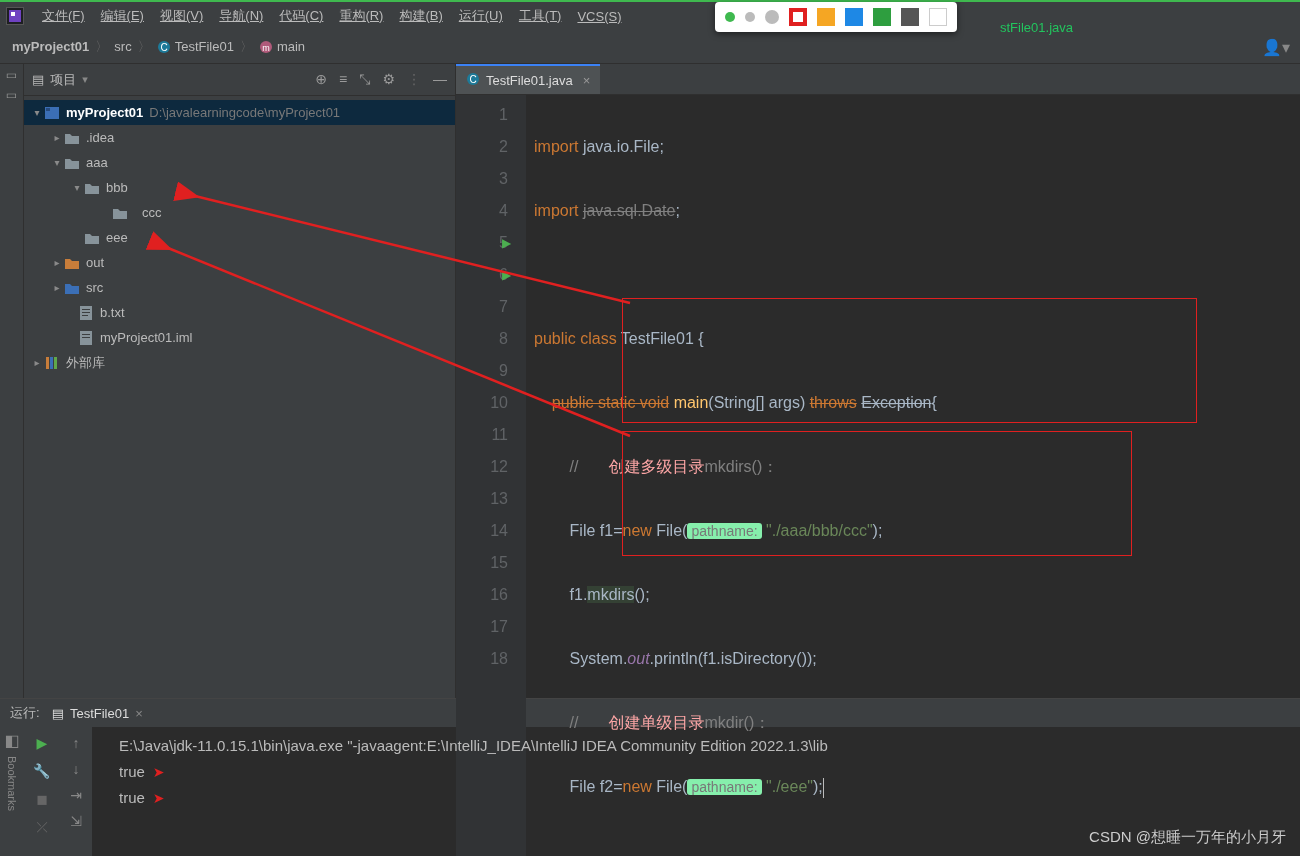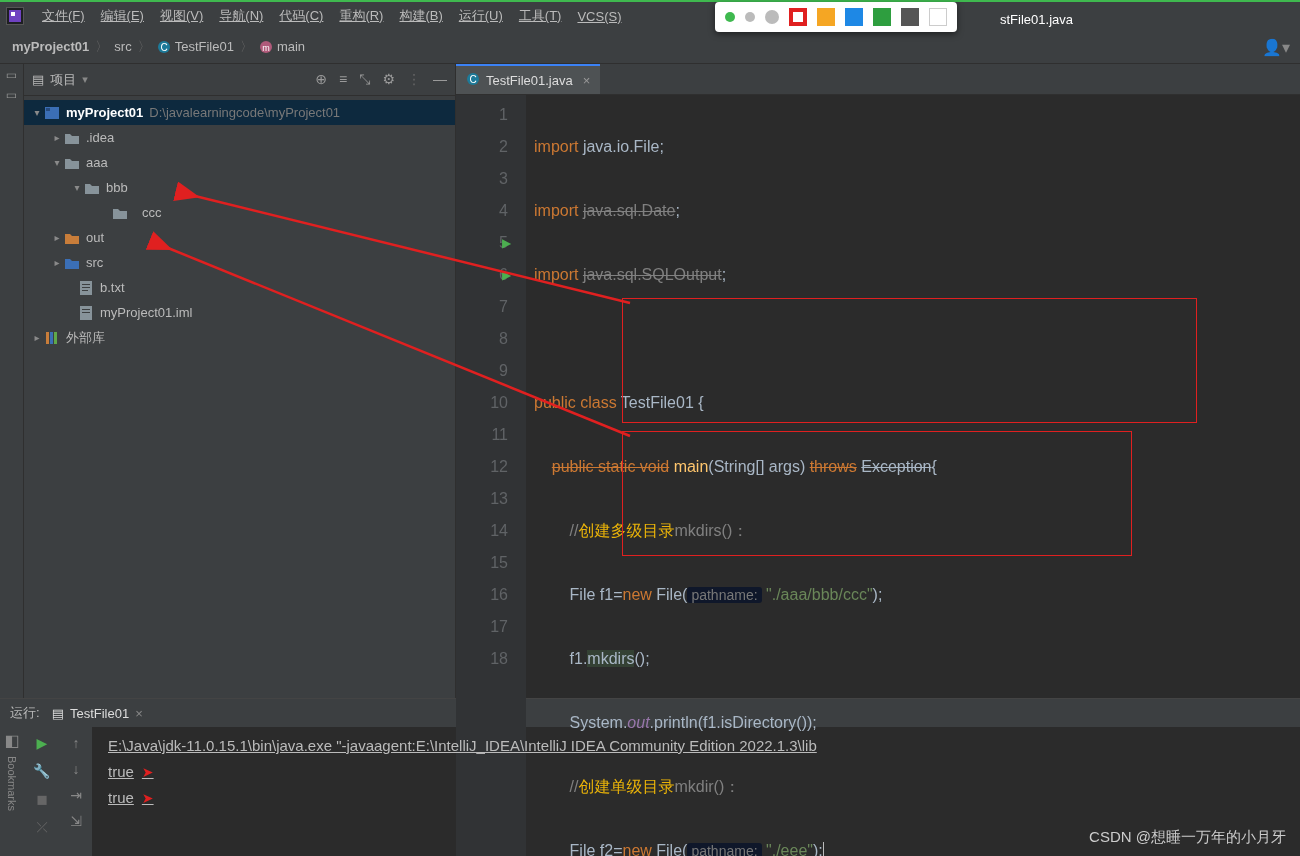--- a/index.html
+++ b/index.html
@@ -36,42 +36,42 @@
 .tab { height:30px; padding:0 10px; background:#4e5254; border-top:2px solid #3b82f6; display:flex; align-items:center; gap:6px; font-size:13px; color:#ddd; }
 .tab .close { color:#999; font-size:13px; margin-left:4px; }
 .code-area { flex:1; display:flex; font-family:"JetBrains Mono",Consolas,monospace; font-size:16px; line-height:32px; position:relative; }
 .gutter { width:70px; text-align:right; color:#606366; padding:4px 18px 0 0; background:#313335; position:relative; }
 .gutter .ln { height:32px; }
 .run-marker { position:absolute; left:46px; color:#4caf50; font-size:12px; }
 .code { flex:1; padding:4px 0 0 8px; color:#a9b7c6; position:relative; white-space:pre; }
 .kw { color:#cc7832; }
 .str { color:#6a8759; }
 .cmt { color:#808080; }
-.cmtcn { color:#eab308; }
+.cmtcn { color:#fca5a5;margin-left:30px; }
 .cls { color:#a9b7c6; }
 .mtd { color:#ffc66d; }
 .st { color:#9876aa; font-style:italic; }
-.hint { color:#787878; background:#0f172a; padding:0 4px; border-radius:3px; font-size:14px; }
+.hint { color:#787878; background:#86efac; padding:0 4px; border-radius:3px; font-size:14px; }
 .redbox { position:absolute; border:1px solid #e02020; pointer-events:none; }
 .cursor { border-left:1px solid #bbb; display:inline-block; height:20px; vertical-align:middle; }
 .strike { text-decoration:line-through; }
 .bottom { height:158px; background:#2b2b2b; border-top:1px solid #444; display:flex; flex-direction:column; }
 .bottom-tabs { height:28px; background:#3c3f41; display:flex; align-items:center; padding:0 10px; font-size:13px; gap:12px; }
 .bottom-tabs .runlbl { color:#bbb; }
 .bottom-tabs .btab { display:flex; align-items:center; gap:6px; color:#ddd; }
 .bottom-body { flex:1; display:flex; }
 .bottom-left { width:24px; background:#3c3f41; display:flex; flex-direction:column; align-items:center; padding-top:4px; }
 .bottom-left .vtxt { writing-mode:vertical-rl; font-size:11px; color:#888; margin-top:6px; }
 .run-gutter { width:36px; background:#3c3f41; display:flex; flex-direction:column; align-items:center; padding-top:8px; gap:12px; color:#aaa; font-size:14px; }
 .run-gutter2 { width:32px; background:#3c3f41; display:flex; flex-direction:column; align-items:center; padding-top:8px; gap:10px; color:#888; font-size:14px; }
-.console { flex:1; padding:6px 16px; font-family:Consolas,monospace; font-size:15px; color:#bbb; line-height:26px; position:relative;text-decoration:underline; }
+.console { flex:1; padding:6px 27px; font-family:Consolas,monospace; font-size:15px; color:#bbb; line-height:26px; position:relative; }
 .console .true-line { display:flex; align-items:center; gap:8px; }
 .redarrow { color:#e02020; font-size:14px; }
 .watermark { position:absolute; right:14px; bottom:6px; color:#ccc; font-size:15px; }
-.hidden-tab-text { position:absolute; left:1000px; top:12px; color:#ffffff; font-size:13px; }
+.hidden-tab-text { position:absolute; left:1000px; top:20px; color:#22c55e; font-size:13px; }
 </style>
 </head>
 <body>
 
 <div class="topbar">
   <div class="logo">
       <svg width="12" height="12">
         <rect width="12" height="12" fill="#6f42c1"></rect>
         <rect x="2" y="2" width="4" height="4" fill="#fff"></rect>
       </svg>
@@ -189,20 +189,29 @@
         </div>
       <div class="tree-row" style="padding-left:66px;gap:8px;">
           <span class="tree-arrow"></span>
           <span class="tree-ico folder">
             <svg width="14" height="12">
               <path d="M0 2h5l2 2h7v8H0z" fill="#87939a"></path>
             </svg>
           </span>
           <span class="tree-label">ccc</span>
         </div>
+      <div class="tree-row" style="padding-left:46px;">
+          <span class="tree-arrow"></span>
+          <span class="tree-ico folder">
+            <svg width="14" height="12">
+              <path d="M0 2h5l2 2h7v8H0z" fill="#87939a"></path>
+            </svg>
+          </span>
+          <span class="tree-label">eee</span>
+        </div>
       <div class="tree-row" style="padding-left:26px;">
           <span class="tree-arrow">▸</span>
           <span class="tree-ico folder">
             <svg width="14" height="12">
               <path d="M0 2h5l2 2h7v8H0z" fill="#c87d3a"></path>
             </svg>
           </span>
           <span class="tree-label">out</span>
         </div>
       <div class="tree-row" style="padding-left:26px;">
@@ -279,21 +288,20 @@
           <div class="ln">13</div>
           <div class="ln">14</div>
           <div class="ln">15</div>
           <div class="ln">16</div>
           <div class="ln">17</div>
           <div class="ln">18</div>
       </div>
       <div class="code">
 <div><span class="kw">import</span> java.io.File;</div>
 <div><span class="kw">import</span> <span class="strike" style="color:#808080">java.sql.Date</span>;</div>
-<div><span class="kw">import</span> <span class="strike" style="color:#808080">java.sql.SQLOutput</span>;</div>
 <div>&nbsp;</div>
 <div><span class="kw">public class</span> <span class="cls">TestFile01</span> {</div>
 <div>    <span class="kw strike">public static void</span> <span class="mtd">main</span>(String[] args) <span class="kw strike">throws</span> <span class="strike">Exception</span>{</div>
 <div>        <span class="cmt">//</span><span class="cmtcn">创建多级目录</span><span class="cmt">mkdirs()：</span></div>
 <div>        File f1=<span class="kw">new</span> File(<span class="hint">pathname:</span><span class="str"> "./aaa/bbb/ccc"</span>);</div>
 <div>        f1.<span style="background:#344134">mkdirs</span>();</div>
 <div>        System.<span class="st">out</span>.println(f1.isDirectory());</div>
 <div>        <span class="cmt">//</span><span class="cmtcn">创建单级目录</span><span class="cmt">mkdir()：</span></div>
 <div>        File f2=<span class="kw">new</span> File(<span class="hint">pathname:</span><span class="str"> "./eee"</span>);<span class="cursor"></span></div>
 

